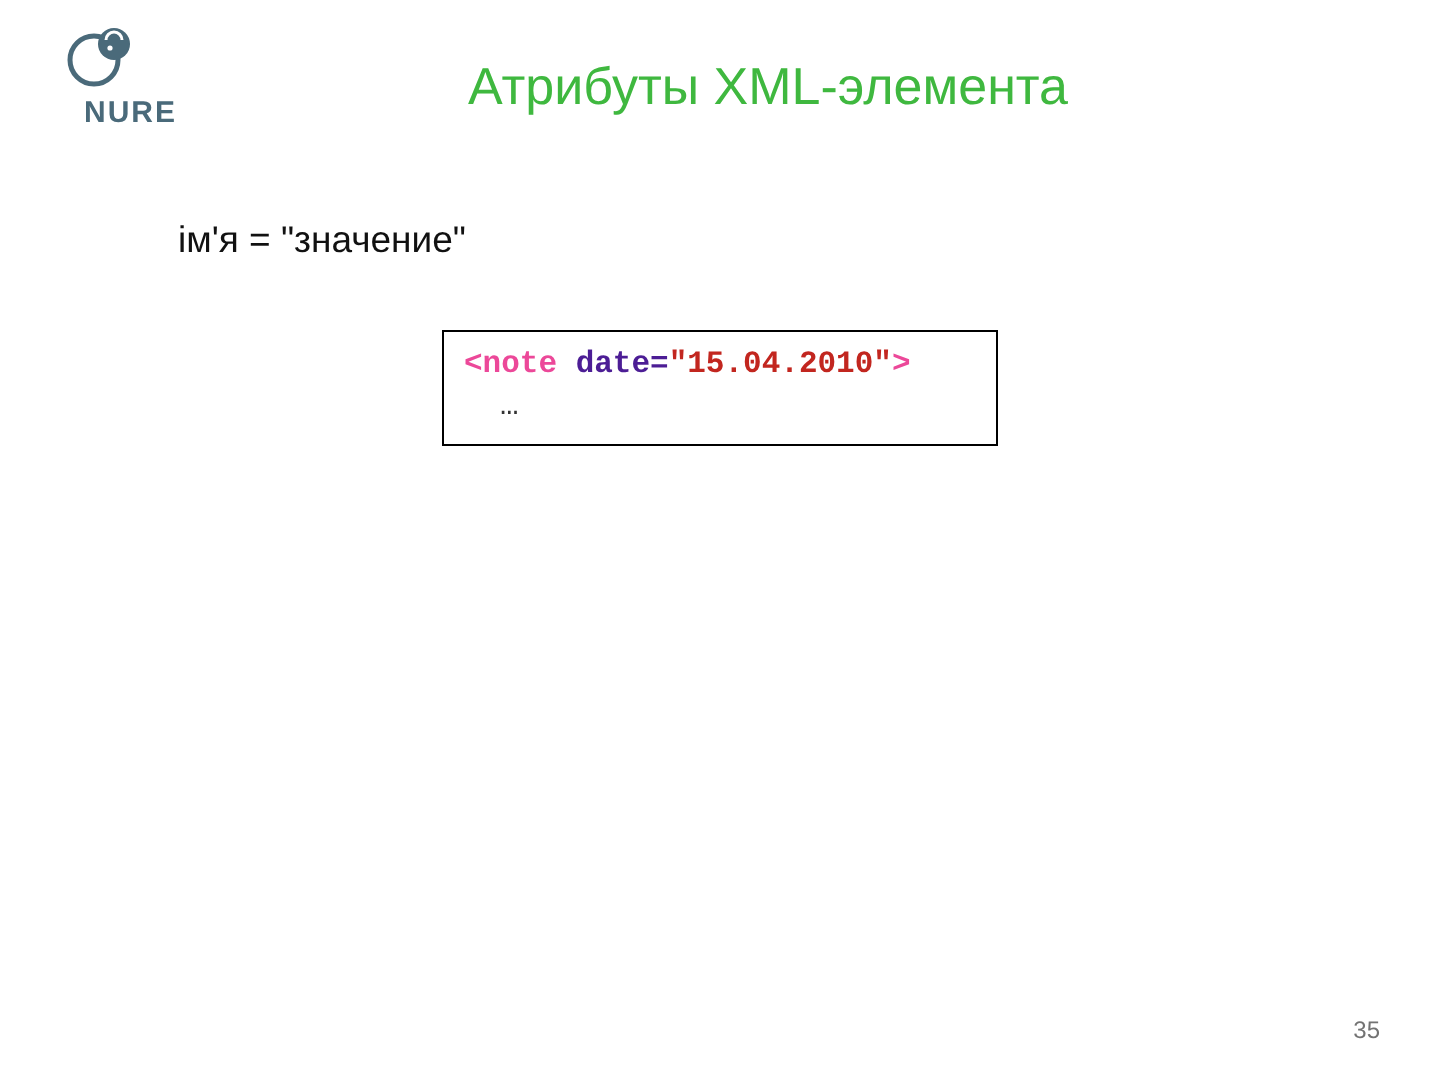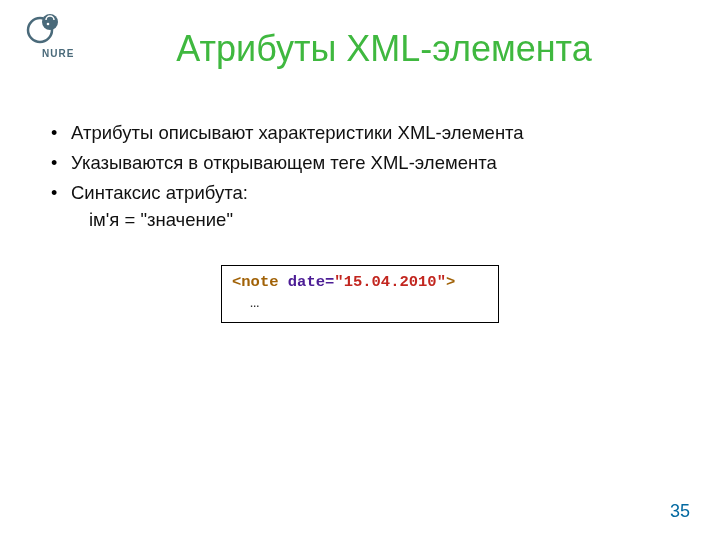--- a/index.html
+++ b/index.html
@@ -20,30 +20,30 @@
       align-items: center;
       gap: 2px;
     }
     .logo-mark {
       width: 36px;
       height: 36px;
       position: relative;
     }
     .logo-mark svg { display: block; }
     .logo-text {
-      font-size: 10px;
+      font-size: 15px;
       letter-spacing: 1px;
       color: #4a6a7a;
       font-weight: 600;
       padding-left: 28px;
     }
     .slide-title {
       text-align: center;
       margin-top: 28px;
-      font-size: 36px;
+      font-size: 26px;
       font-weight: 400;
       color: #3fb83f;
       font-family: Arial, sans-serif;
       padding-left: 48px;
     }
     .content {
       margin: 50px 45px 0 45px;
     }
     .bullet-list {
       list-style: none;
@@ -74,55 +74,50 @@
       margin: 34px auto 0 auto;
       width: 278px;
       border: 1.5px solid #000;
       padding: 6px 10px 8px 10px;
       font-family: "Courier New", Courier, monospace;
       font-size: 15.5px;
       font-weight: bold;
       line-height: 1.35;
       color: #333;
     }
-    .code-tag { color: #a16207; }
+    .code-tag { color: #ec4899; }
     .code-attr { color: #4c1d95; }
     .code-string { color: #c2261f; font-weight: bold; }
     .code-ellipsis { color: #333; padding-left: 18px; font-weight: normal; }
     .page-num {
       position: absolute;
       bottom: 18px;
       right: 30px;
-      font-size: 18px;
-      color: #0369a1;
+      font-size: 12px;
+      color: #737373;
     }
   </style>
 </head>
 <body>
 
 <div class="logo">
   <div class="logo-mark">
     <svg width="36" height="36" viewBox="0 0 36 36">
       <circle cx="14" cy="20" r="12" fill="none" stroke="#4a6a7a" stroke-width="2.5"></circle>
       <circle cx="24" cy="12" r="8" fill="#4a6a7a"></circle>
       <path d="M20 10 a4 4 0 0 1 8 0" fill="none" stroke="#fff" stroke-width="1.5"></path>
       <circle cx="22" cy="14" r="1.3" fill="#fff"></circle>
     </svg>
   </div>
   <div class="logo-text">NURE</div>
 </div>
 
 <h1 class="slide-title">Атрибуты XML-элемента</h1>
 
 <div class="content">
-  <ul class="bullet-list">
-    <li>Атрибуты описывают характеристики XML-элемента</li>
-    <li>Указываются в открывающем теге XML-элемента</li>
-    <li>Синтаксис атрибута:</li>
-  </ul>
   <div class="syntax-line">ім'я = "значение"</div>
 
   <div class="code-box">
     <div>
       <span class="code-tag">&lt;note </span><span class="code-attr">date=</span><span class="code-string">"15.04.2010"</span><span class="code-tag">&gt;</span>
     </div>
     <div class="code-ellipsis">…</div>
   </div>
 </div>
 

